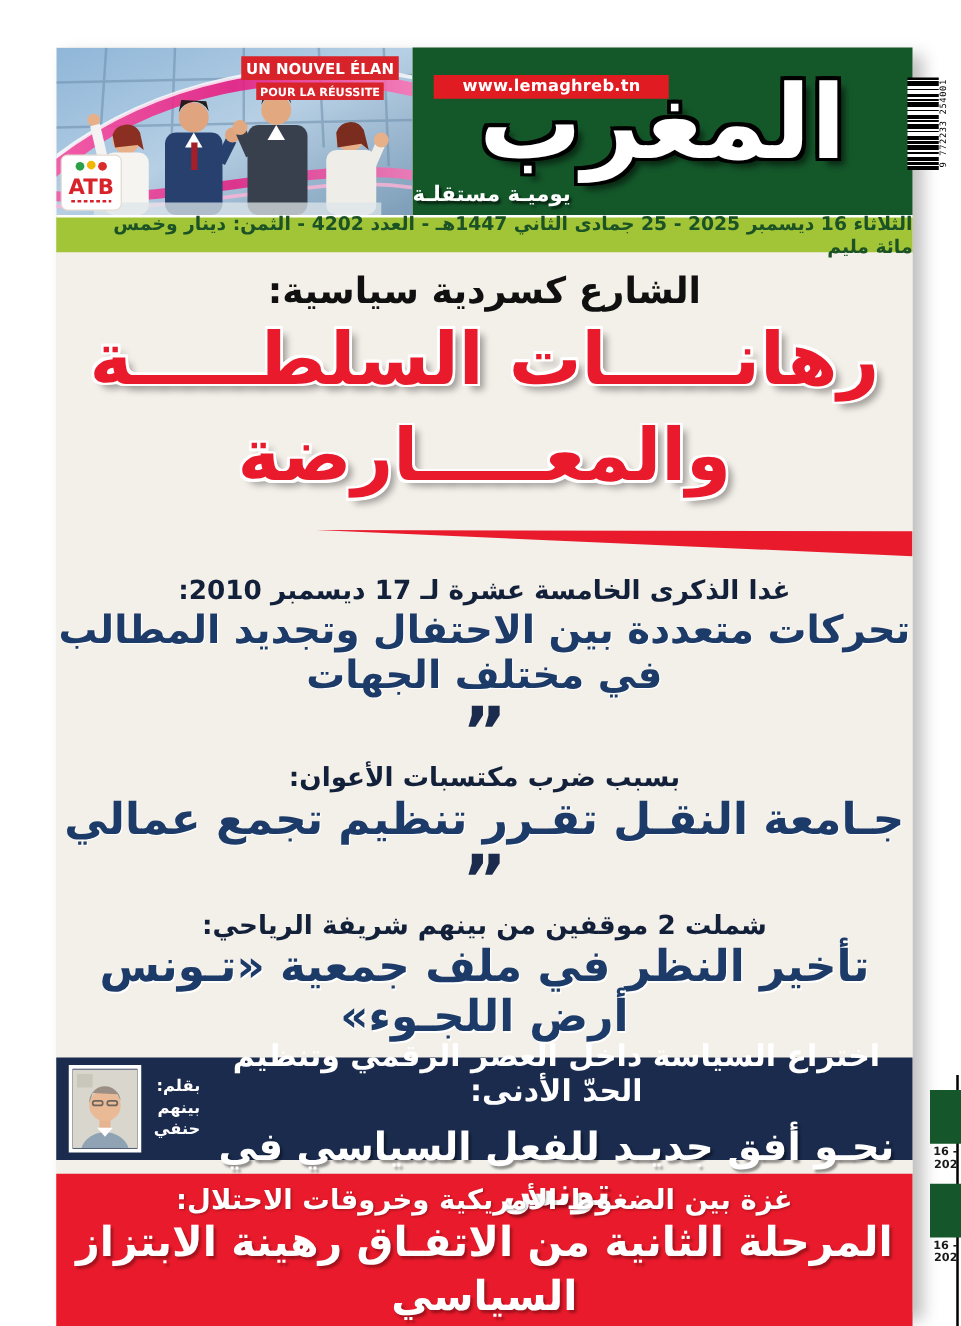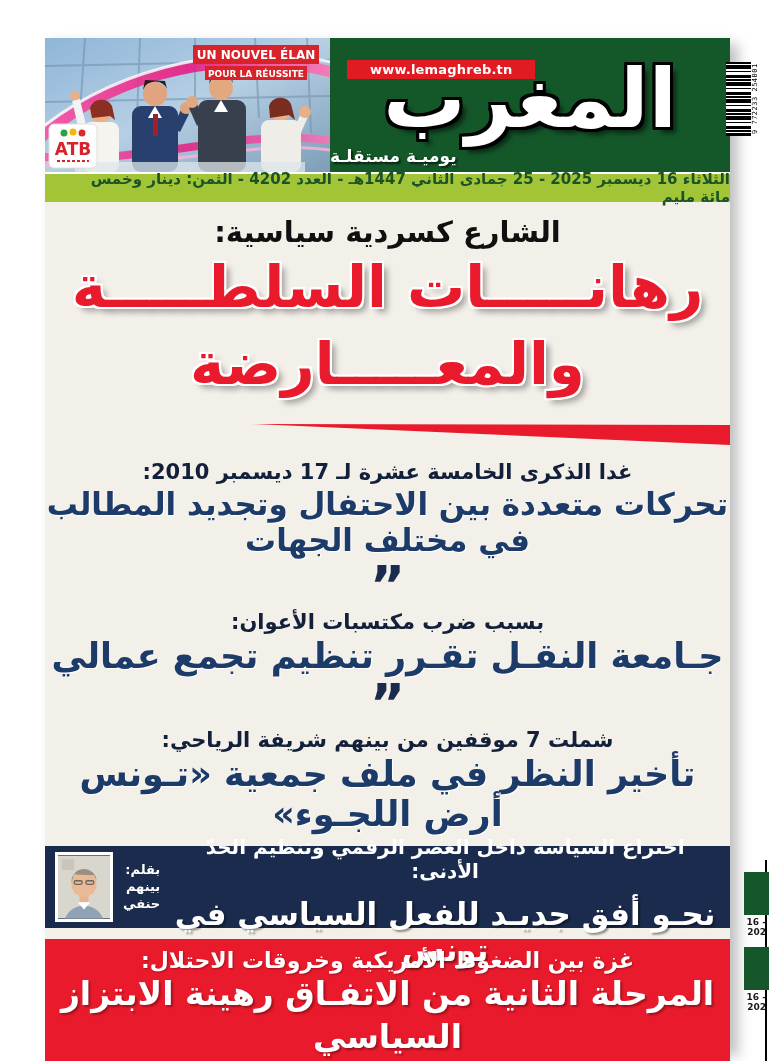--- a/index.html
+++ b/index.html
@@ -47,21 +47,21 @@
   .quote-mark { font-size:54px; font-weight:bold; color:#1b2b4d; line-height:.5;
                 height:28px; margin-top:14px; }
 
   
   .opinion { margin-top:12px; height:82px; background:#1b2b4d; display:flex;
              direction:ltr; align-items:center; padding:0 10px; }
   .op-photo { width:58px; height:70px; border:3px solid #fff; flex:0 0 auto; }
   .op-byline { color:#fff; font-size:13px; font-weight:bold; direction:rtl;
                text-align:right; margin:0 10px; line-height:1.3; }
   .op-text { flex:1; direction:rtl; text-align:center; }
-  .op-kicker { color:#fff; font-size:20px; font-weight:bold;margin-top:29px; }
+  .op-kicker { color:#fff; font-size:24px; font-weight:bold;margin-top:29px; }
   .op-headline { color:#fff; font-size:31px; font-weight:bold; margin-top:13px;
                  text-shadow:2px 2px 2px rgba(0,0,0,.4); }
 
   
   .gaza { margin-top:11px; height:128px; background:#e81a2b; color:#fff; padding-top:9px; }
   .gaza-kicker { font-size:22px; font-weight:bold; text-shadow:1px 1px 2px rgba(0,0,0,.3); }
   .gaza-line { font-size:33px; font-weight:bold; line-height:1.3;
                text-shadow:2px 2px 2px rgba(0,0,0,.3); }
 
   
@@ -188,21 +188,21 @@
     </svg>
 
     <div class="story-kicker">غدا الذكرى الخامسة عشرة لـ 17 ديسمبر 2010:</div>
     <div class="story-headline">تحركات متعددة بين الاحتفال وتجديد المطالب في مختلف الجهات</div>
 
     <div class="quote-mark">”</div>
     <div class="story-kicker">بسبب ضرب مكتسبات الأعوان:</div>
     <div class="story-headline big">جـامعة النقـل تقـرر تنظيم تجمع عمالي</div>
 
     <div class="quote-mark">”</div>
-    <div class="story-kicker">شملت 7 موقفين من بينهم شريفة الرياحي:</div>
+    <div class="story-kicker">شملت 2 موقفين من بينهم شريفة الرياحي:</div>
     <div class="story-headline big">تأخير النظر في ملف جمعية «تـونس أرض اللجـوء»</div>
 
     <div class="opinion">
       <svg class="op-photo" width="58" height="70" viewBox="0 0 58 70">
         <rect x="0" y="0" width="58" height="70" fill="#d9d7cd"></rect>
         <rect x="4" y="4" width="14" height="12" fill="#c9c7bc"></rect>
         <path d="M8,70 a22,20 0 0,1 42,0 z" fill="#8fa3b5"></path>
         <rect x="24" y="42" width="10" height="10" fill="#e6b491"></rect>
         <circle cx="29" cy="32" r="14" fill="#eab996"></circle>
         <path d="M15,30 a14,14 0 0,1 28,-2 l-3,-6 -22,-1 z" fill="#9b8f85"></path>

